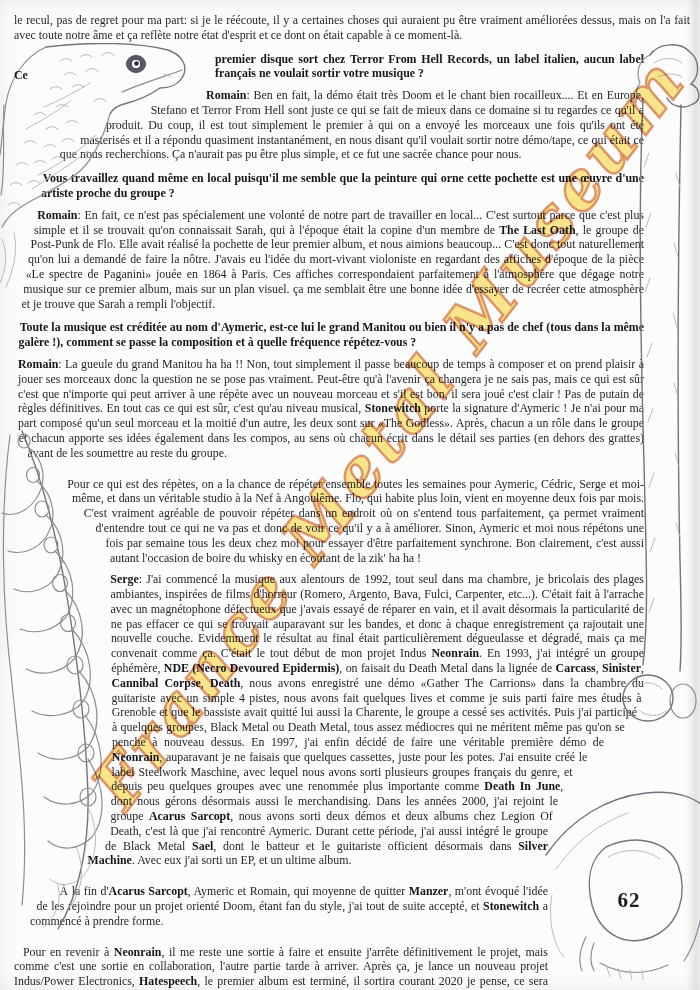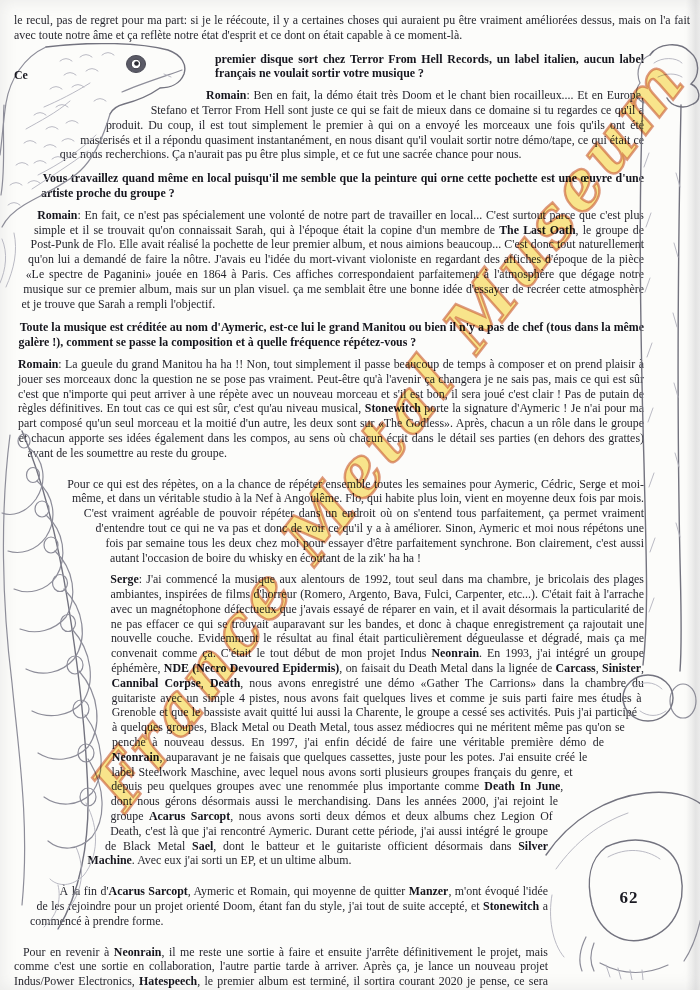--- a/index.html
+++ b/index.html
@@ -35,21 +35,21 @@
   .snake-svg{left:0;top:0;}
   .bone-svg{left:0;top:0;}
   .skull-svg{left:12px;top:742px;}
   
   .lead{
     position:absolute;left:14px;top:68px;z-index:3;
     font-weight:700;font-size:11.9px;color:#17171f;
   }
   .pagenum{
     position:absolute;left:607px;top:888px;width:44px;text-align:center;z-index:4;
-    font-weight:700;font-size:17px;letter-spacing:1px;color:#1a1a22;
+    font-weight:700;font-size:21px;letter-spacing:1px;color:#1a1a22;
   }
   .watermark{
     position:absolute;left:-55px;top:425px;width:830px;height:90px;z-index:6;
     text-align:center;white-space:nowrap;pointer-events:none;
     transform:rotate(-52.5deg);
     font-family:"DejaVu Serif",serif;font-style:italic;font-weight:700;
     font-size:66px;line-height:90px;letter-spacing:5px;
     color:rgba(250,224,110,0.78);
     -webkit-text-stroke:2.5px rgba(205,95,55,0.62);
     mix-blend-mode:multiply;

